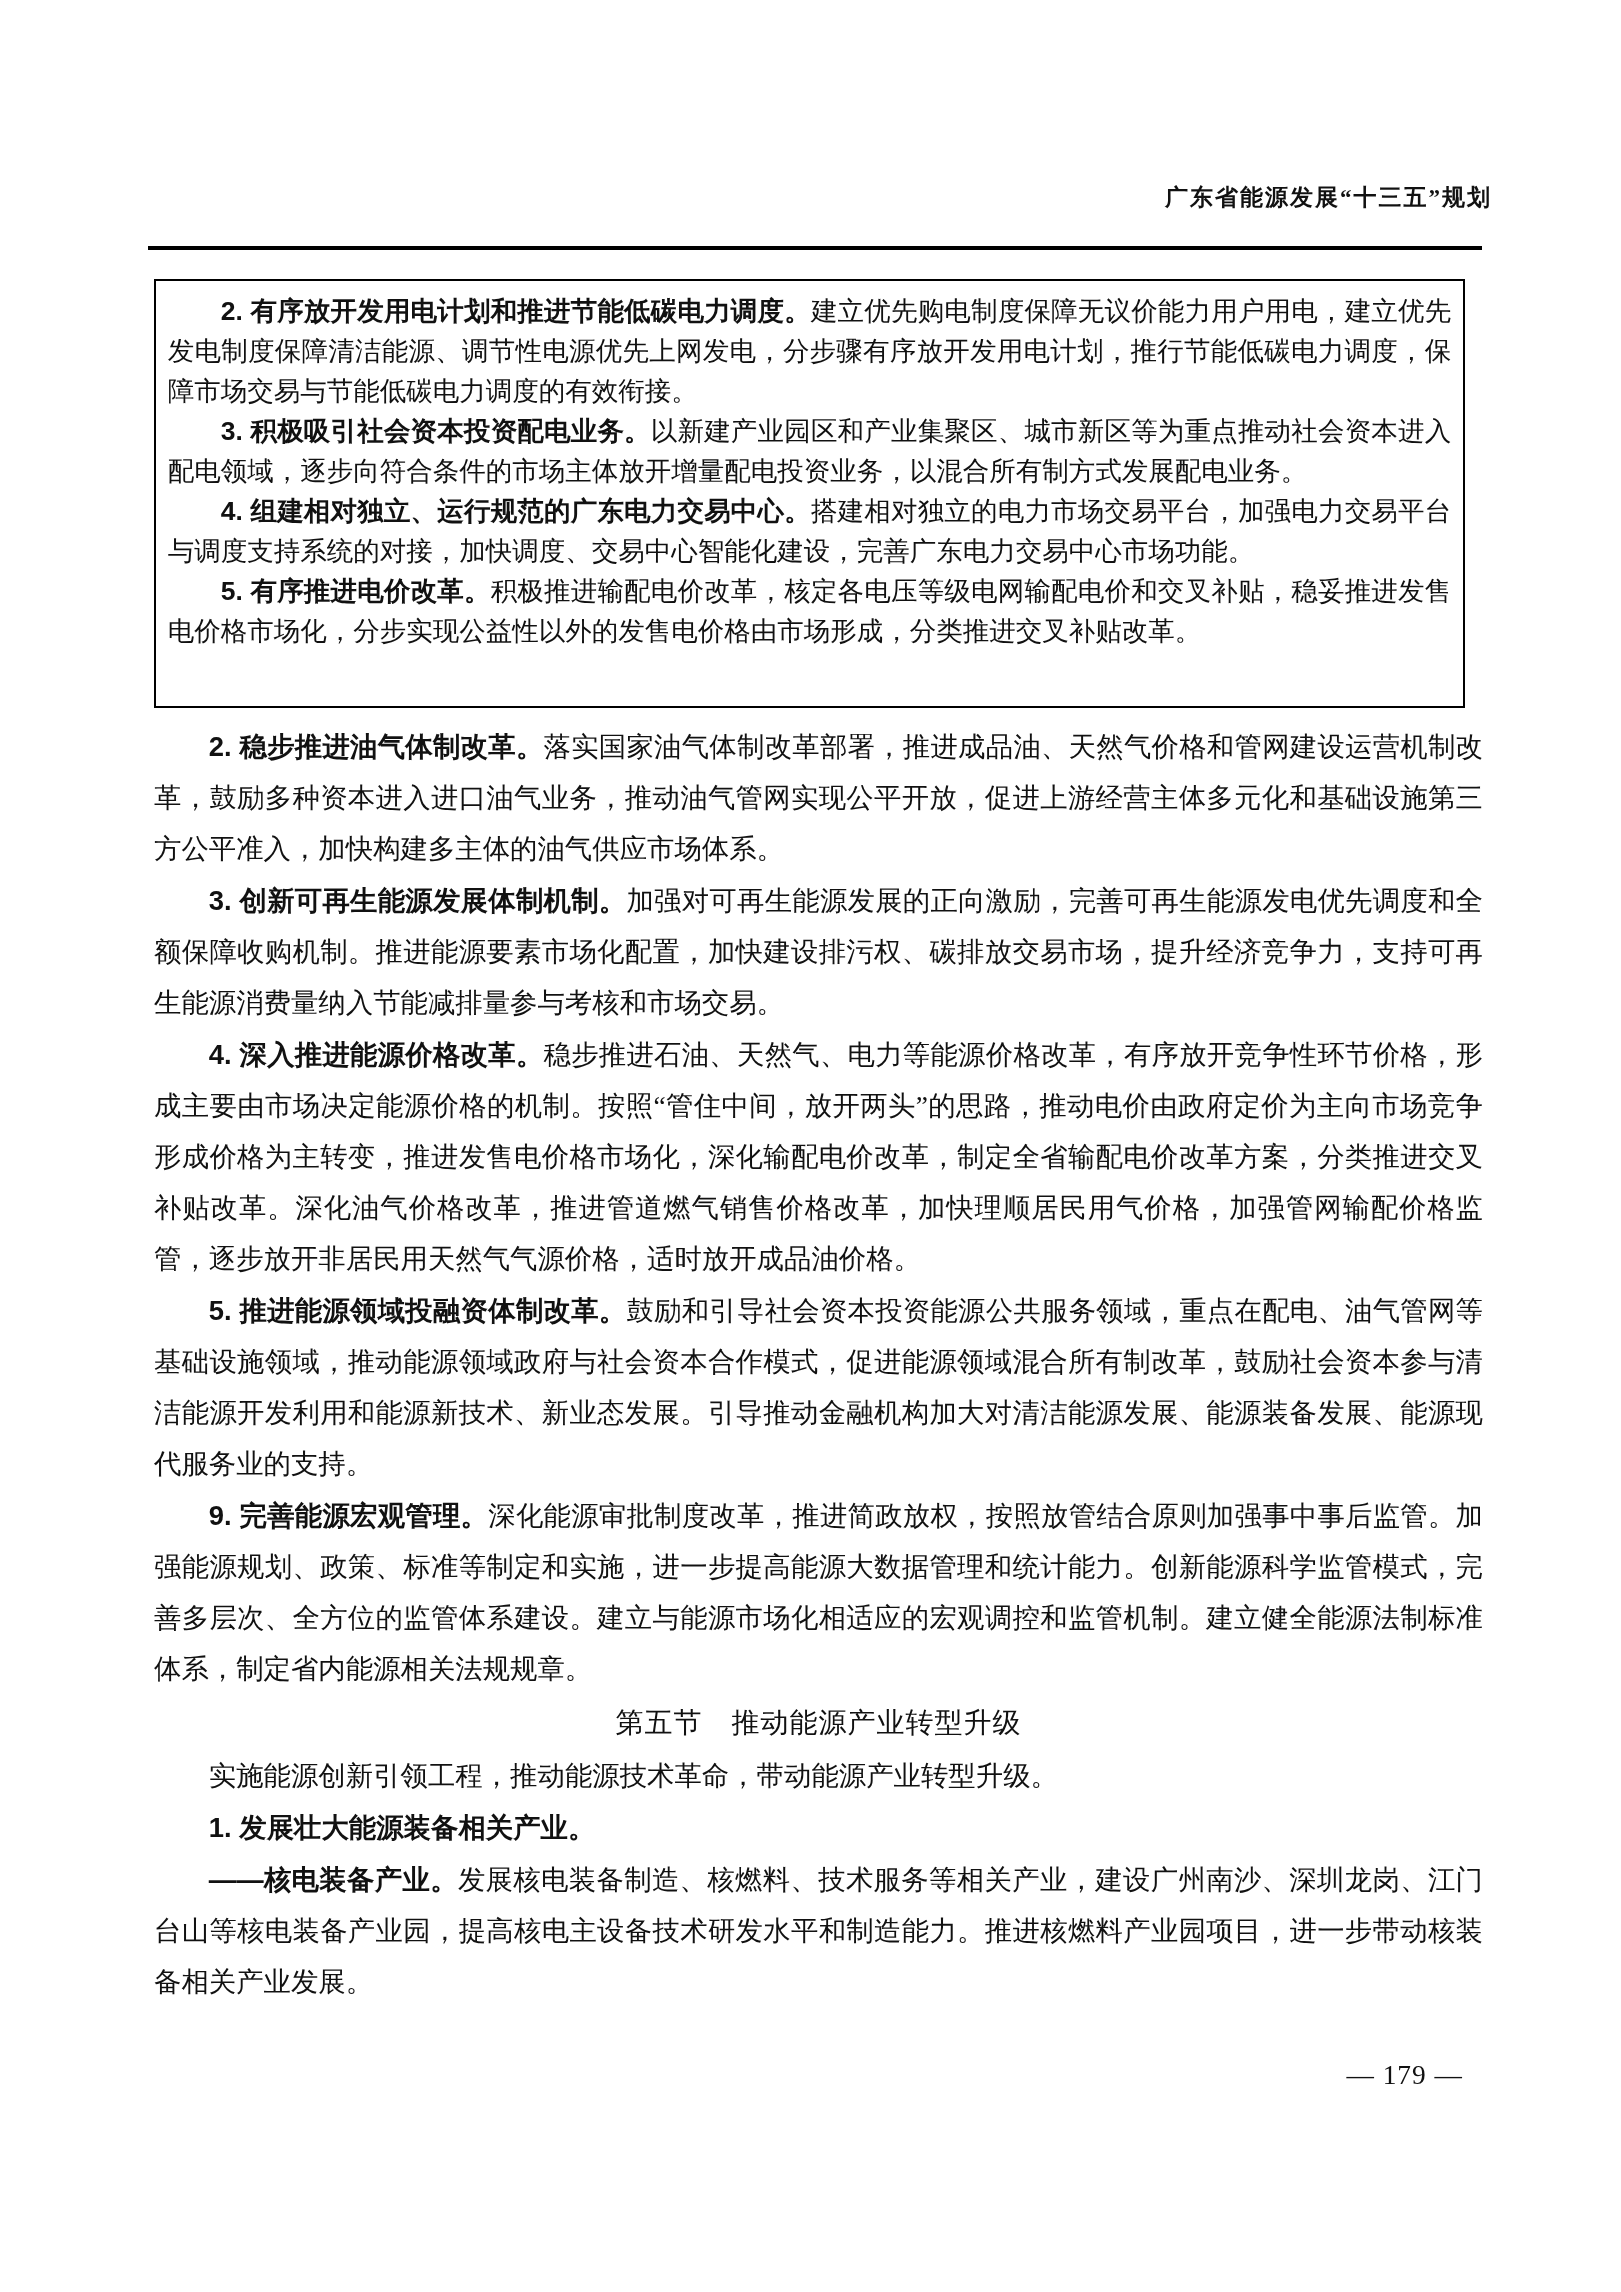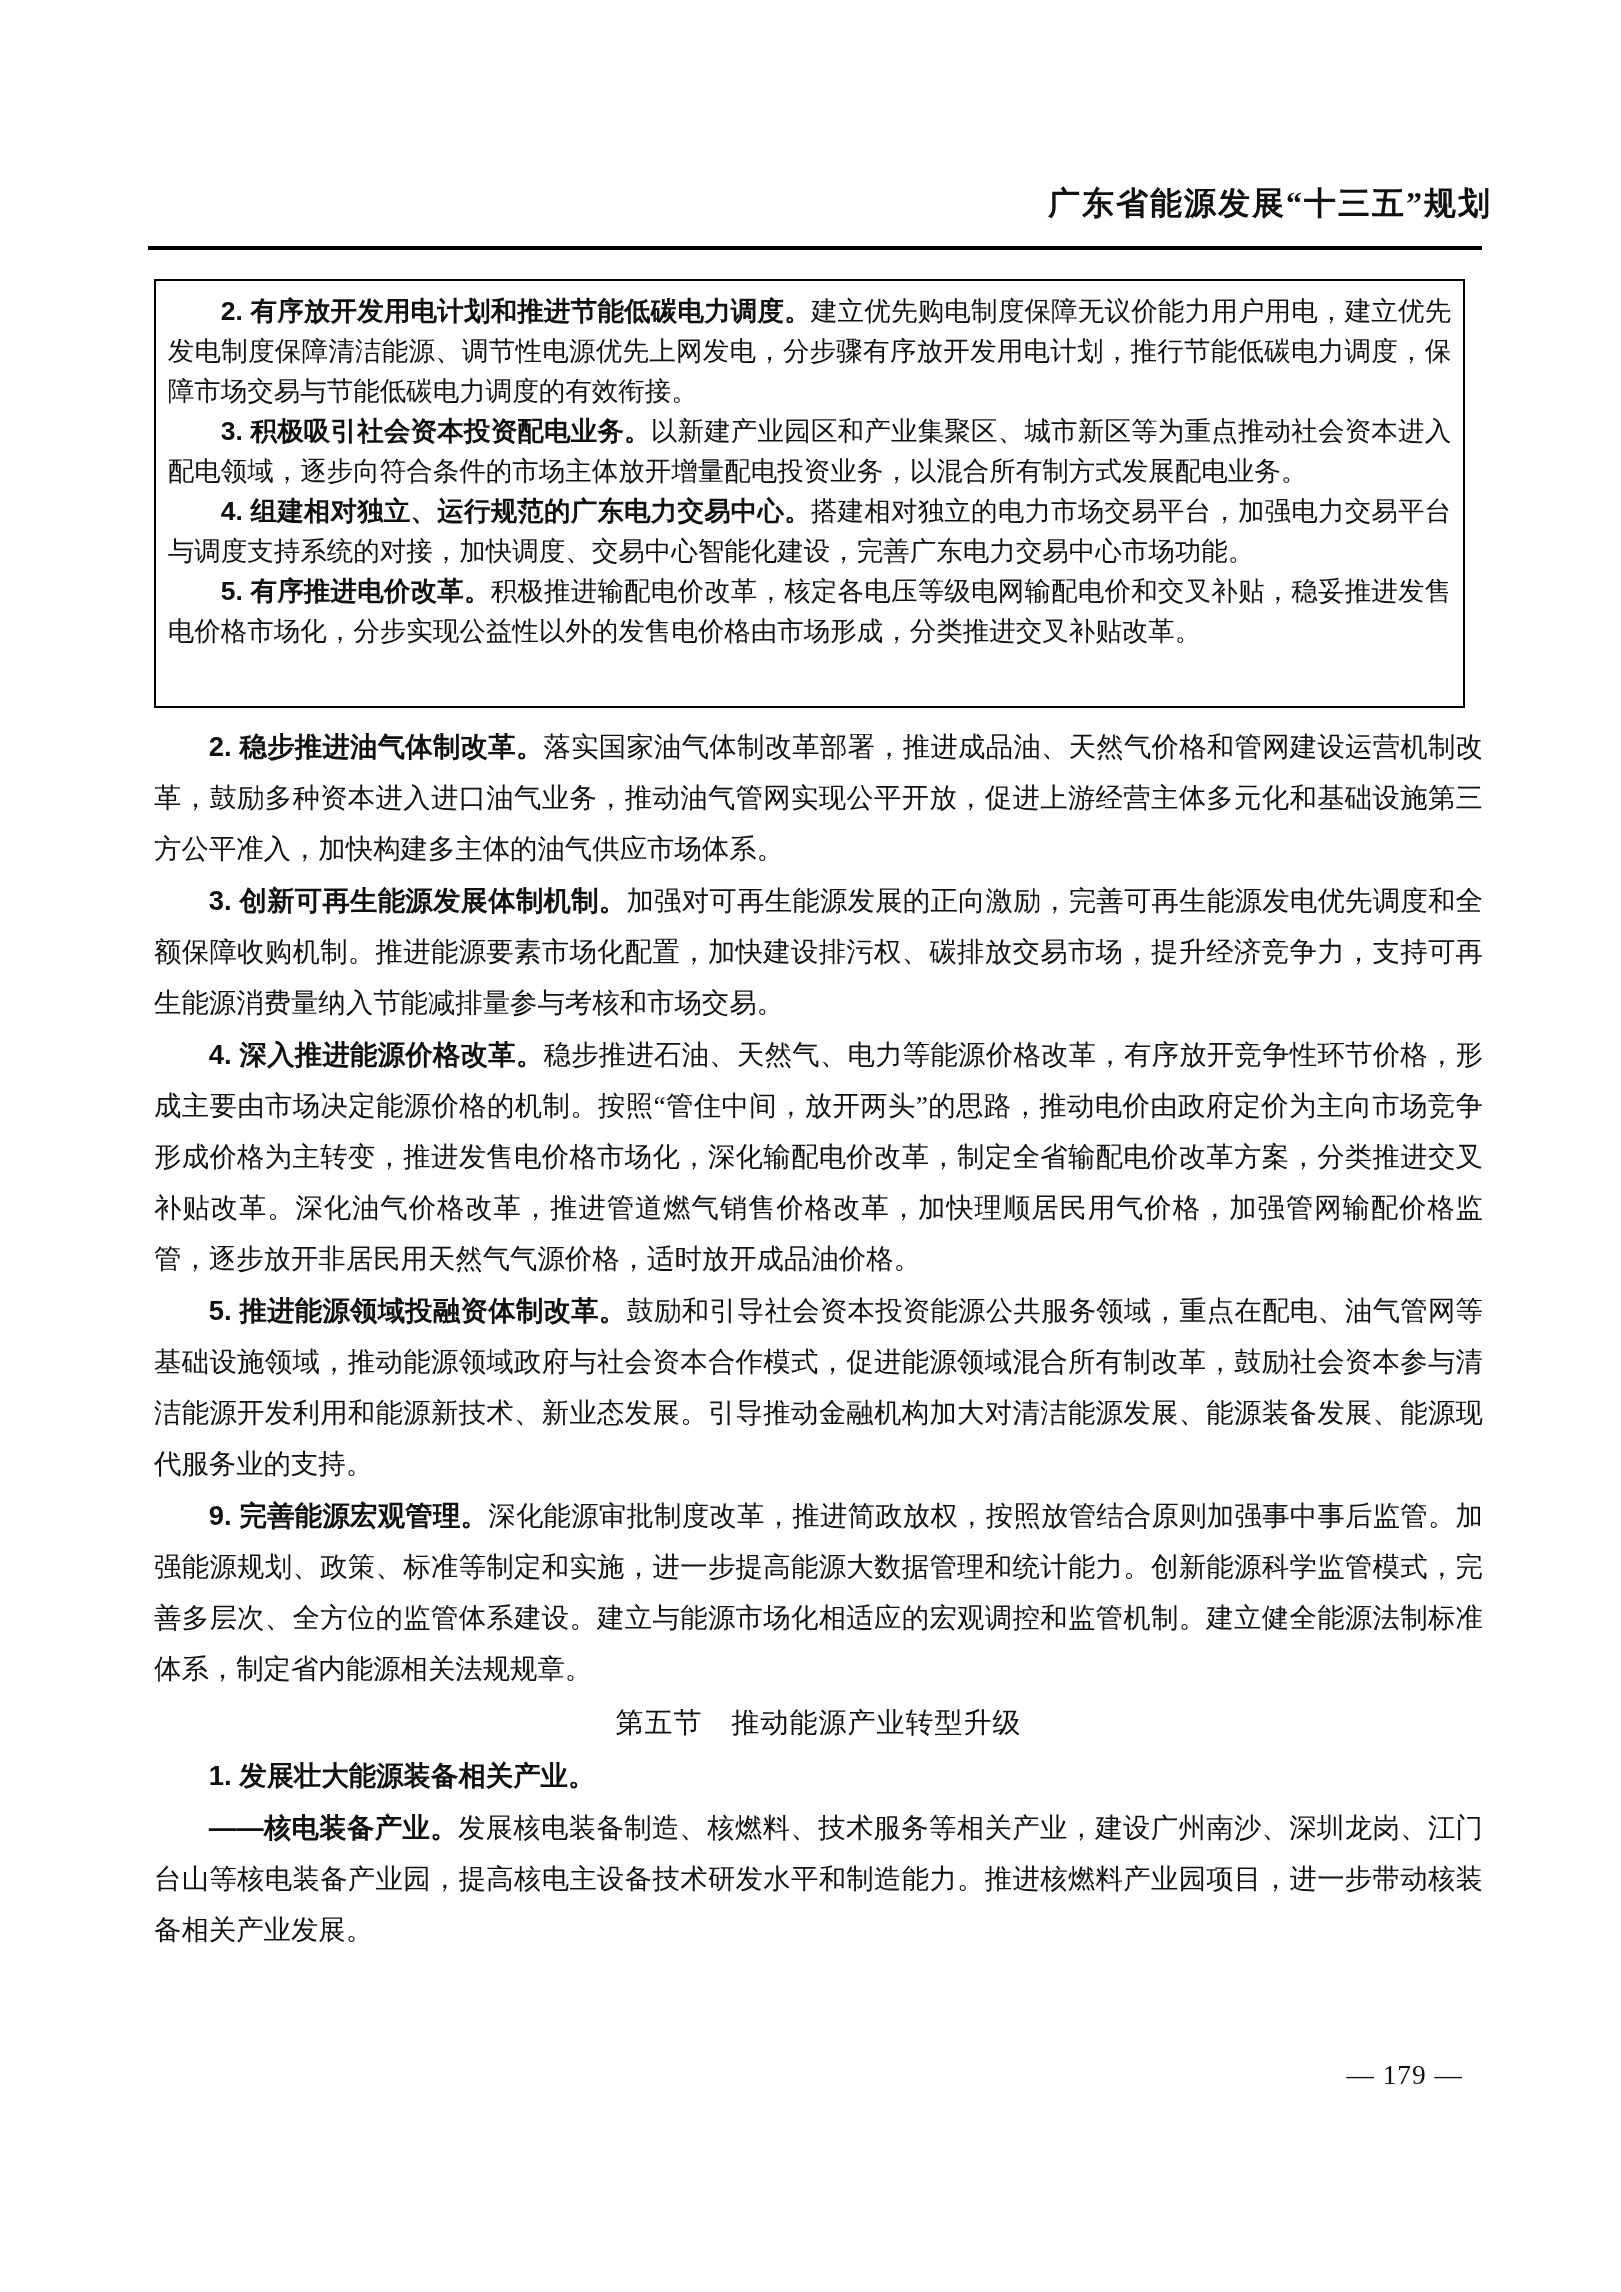--- a/index.html
+++ b/index.html
@@ -13,21 +13,21 @@
     overflow: hidden;
   }
   .page {
     position: absolute;
     inset: 0;
   }
   .header-title {
     position: absolute;
     top: 182px;
     right: 129px;
-    font-size: 32px;
+    font-size: 23px;
     font-weight: bold;
     letter-spacing: 2px;
     white-space: nowrap;
   }
   .header-rule {
     position: absolute;
     top: 246px;
     left: 148px;
     width: 1334px;
     height: 3.9px;
@@ -102,20 +102,21 @@
 
   <div class="main-text">
     <p><span class="lead">2. 稳步推进油气体制改革。</span><span>落实国家油气体制改革部署，推进成品油、天然气价格和管网建设运营机制改革，鼓励多种资本进入进口油气业务，推动油气管网实现公平开放，促进上游经营主体多元化和基础设施第三方公平准入，加快构建多主体的油气供应市场体系。</span></p>
     <p><span class="lead">3. 创新可再生能源发展体制机制。</span><span>加强对可再生能源发展的正向激励，完善可再生能源发电优先调度和全额保障收购机制。推进能源要素市场化配置，加快建设排污权、碳排放交易市场，提升经济竞争力，支持可再生能源消费量纳入节能减排量参与考核和市场交易。</span></p>
     <p><span class="lead">4. 深入推进能源价格改革。</span><span>稳步推进石油、天然气、电力等能源价格改革，有序放开竞争性环节价格，形成主要由市场决定能源价格的机制。按照“管住中间，放开两头”的思路，推动电价由政府定价为主向市场竞争形成价格为主转变，推进发售电价格市场化，深化输配电价改革，制定全省输配电价改革方案，分类推进交叉补贴改革。深化油气价格改革，推进管道燃气销售价格改革，加快理顺居民用气价格，加强管网输配价格监管，逐步放开非居民用天然气气源价格，适时放开成品油价格。</span></p>
     <p><span class="lead">5. 推进能源领域投融资体制改革。</span><span>鼓励和引导社会资本投资能源公共服务领域，重点在配电、油气管网等基础设施领域，推动能源领域政府与社会资本合作模式，促进能源领域混合所有制改革，鼓励社会资本参与清洁能源开发利用和能源新技术、新业态发展。引导推动金融机构加大对清洁能源发展、能源装备发展、能源现代服务业的支持。</span></p>
     <p><span class="lead">9. 完善能源宏观管理。</span><span>深化能源审批制度改革，推进简政放权，按照放管结合原则加强事中事后监管。加强能源规划、政策、标准等制定和实施，进一步提高能源大数据管理和统计能力。创新能源科学监管模式，完善多层次、全方位的监管体系建设。建立与能源市场化相适应的宏观调控和监管机制。建立健全能源法制标准体系，制定省内能源相关法规规章。</span></p>
 
     <p class="section-heading">第五节　推动能源产业转型升级</p>
 
+    <p><span class="lead"></span><span>实施能源创新引领工程，推动能源技术革命，带动能源产业转型升级。</span></p>
     <p><span class="lead">1. 发展壮大能源装备相关产业。</span><span></span></p>
     <p><span class="lead">——核电装备产业。</span><span>发展核电装备制造、核燃料、技术服务等相关产业，建设广州南沙、深圳龙岗、江门台山等核电装备产业园，提高核电主设备技术研发水平和制造能力。推进核燃料产业园项目，进一步带动核装备相关产业发展。</span></p>
   </div>
 
   <div class="page-number">— 179 —</div>
 
 </div>
 
 
 </body></html>

